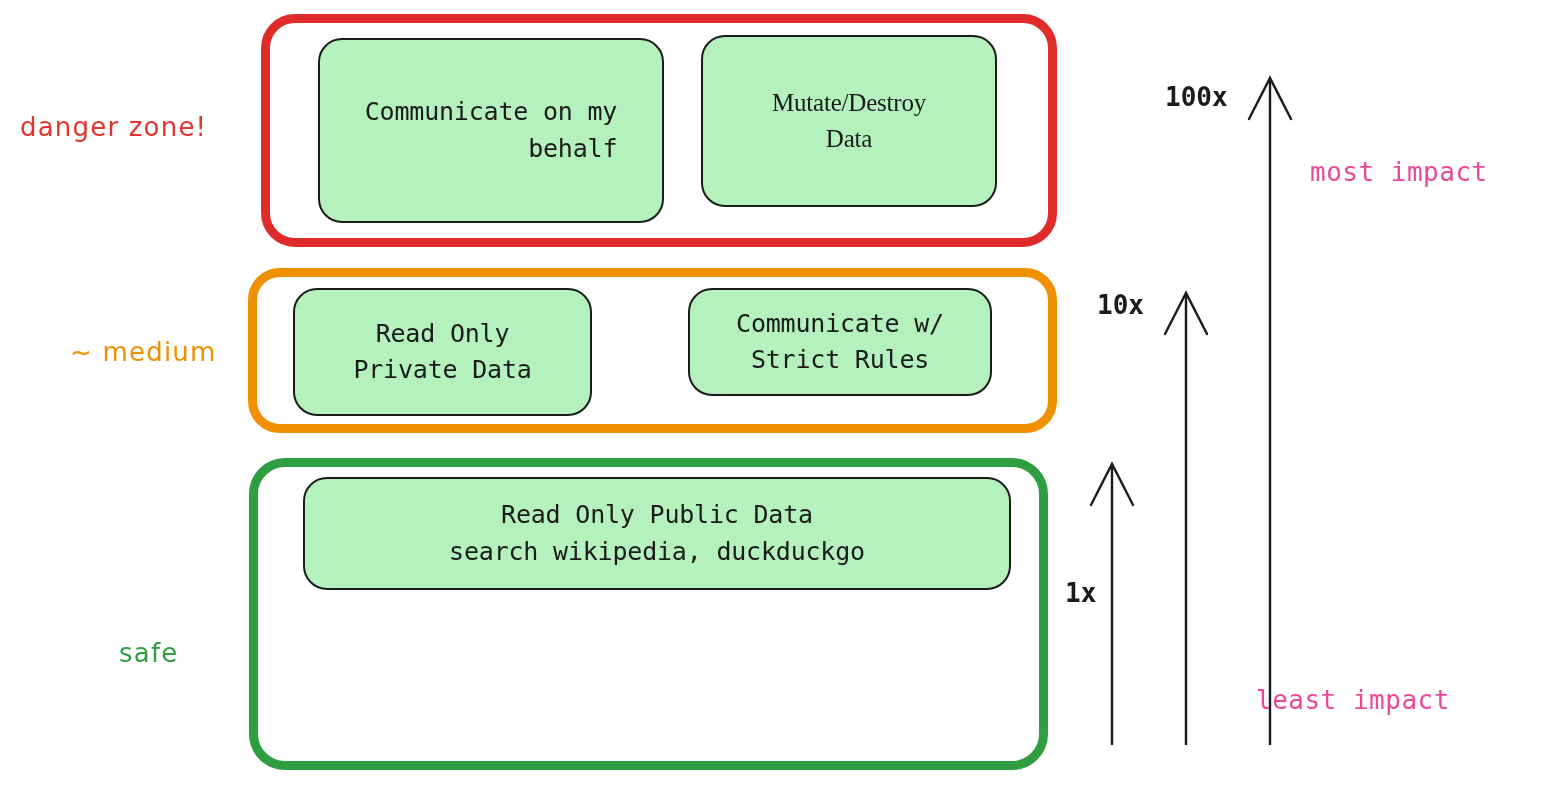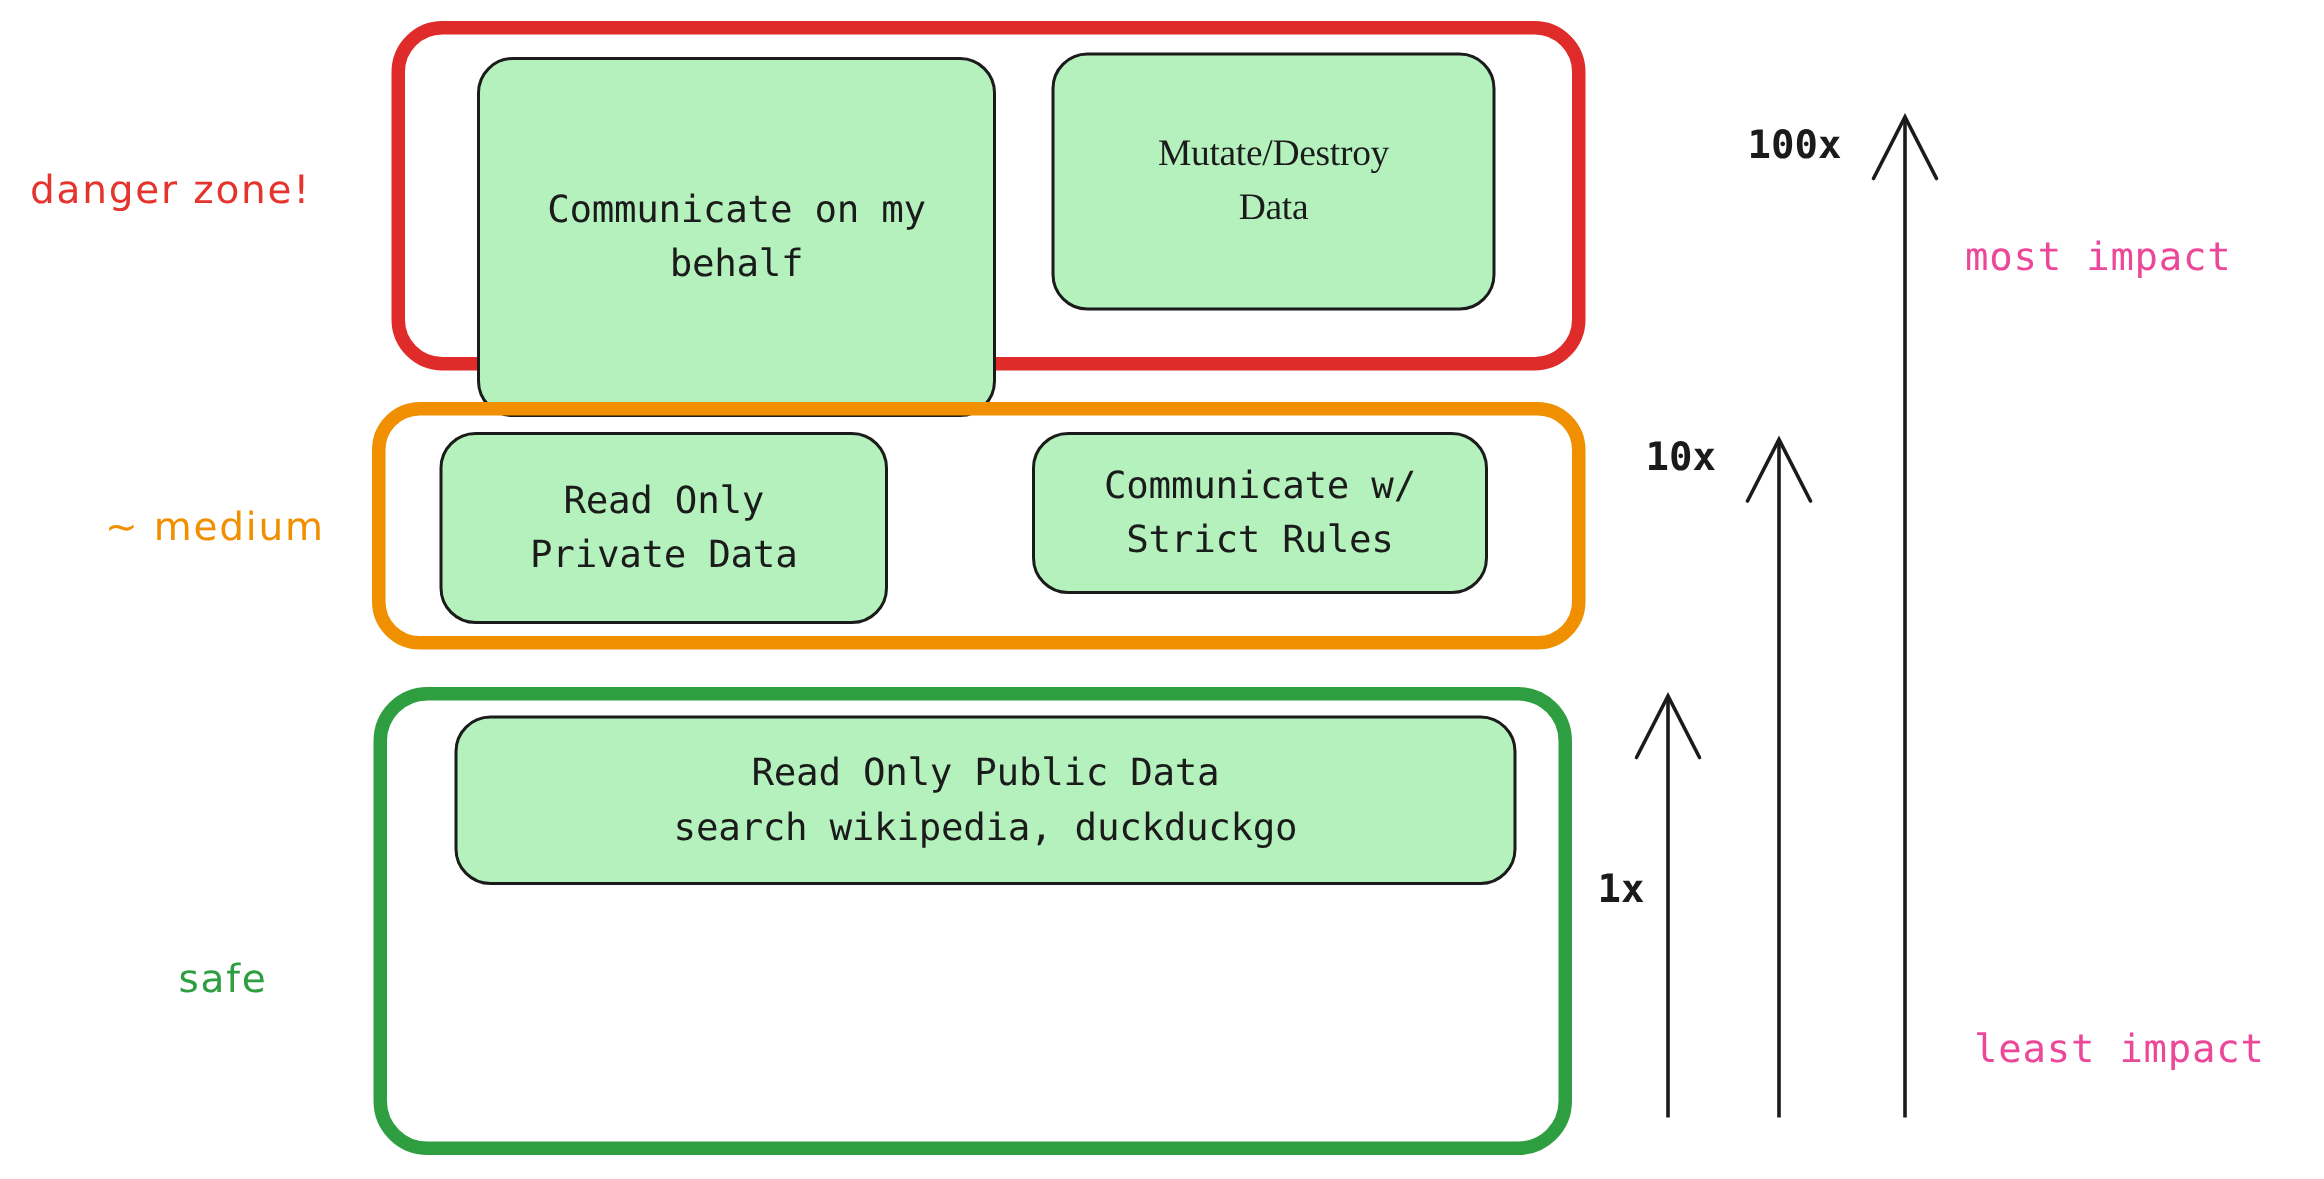--- a/index.html
+++ b/index.html
@@ -65,21 +65,21 @@
     text-align: center;
     color: #1b1b1b;
     font-family: "DejaVu Sans Mono", "Liberation Mono", monospace;
     font-size: 25px;
     line-height: 1.45;
     letter-spacing: -0.2px;
     white-space: pre-line;
   }
 
   
-  .card-comm-behalf   { left: 318px; top: 38px;  width: 346px; height: 240px; }
+  .card-comm-behalf   { left: 318px; top: 38px;  width: 346px; height: 185px; text-align: right; }
   .card-mutate        { left: 701px; top: 35px;  width: 296px; height: 172px; font-family: Liberation Serif, serif; }
   
   .card-read-private  { left: 293px; top: 288px; width: 299px; height: 128px; }
   .card-comm-strict   { left: 688px; top: 288px; width: 304px; height: 108px; }
   
   .card-read-public   { left: 303px; top: 477px; width: 708px; height: 113px; }
   .card-comm-me       { left: 291px; top: 607px; width: 719px; height: 127px; }
 
   
   .tier-label {
@@ -118,21 +118,21 @@
 
   .impact-label {
     position: absolute;
     font-family: "DejaVu Sans Mono", "Liberation Mono", monospace;
     font-size: 26px;
     color: #ec4899;
     white-space: nowrap;
     letter-spacing: 0.5px;
   }
   .impact-most  { left: 1310px; top: 157px; }
-  .impact-least { left: 1316px; top: 685px; text-align: right; }
+  .impact-least { left: 1256px; top: 685px; text-align: right; }
 </style>
 </head>
 <body>
 
 <div id="canvas">
 
   <div class="tier-label label-danger">danger zone!</div>
 
   <div class="tier-box tier-red"></div>
 

